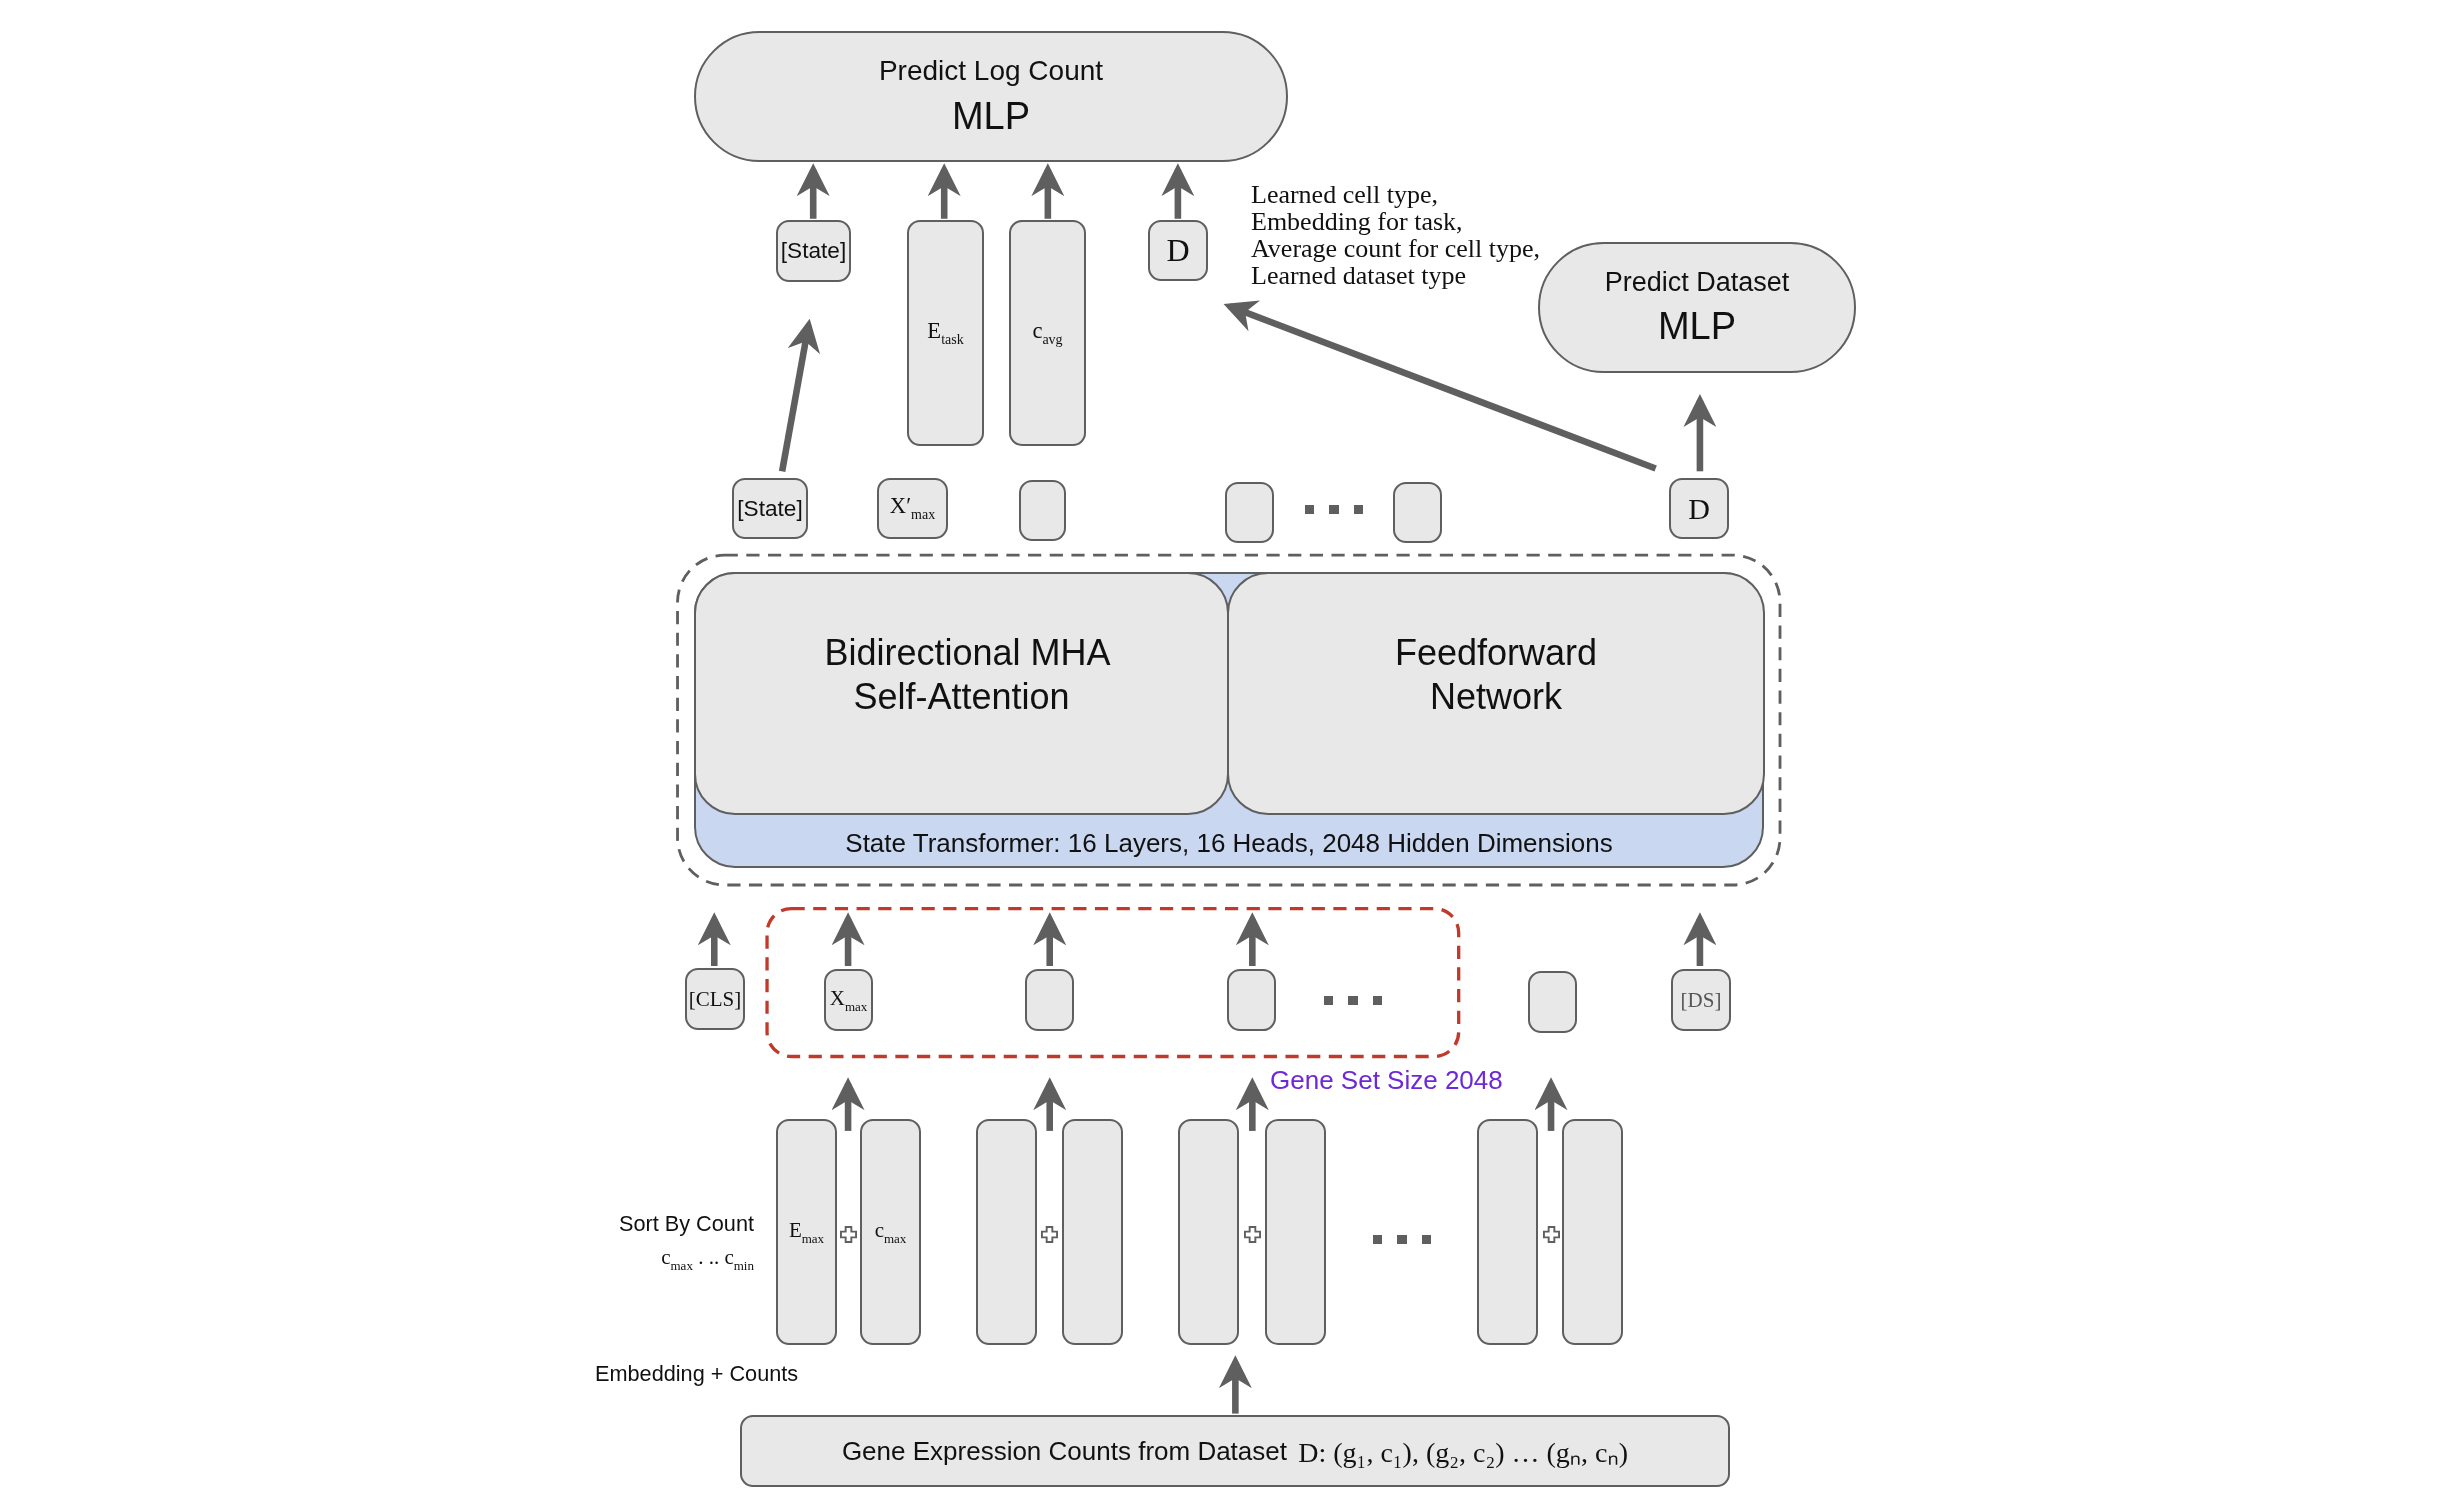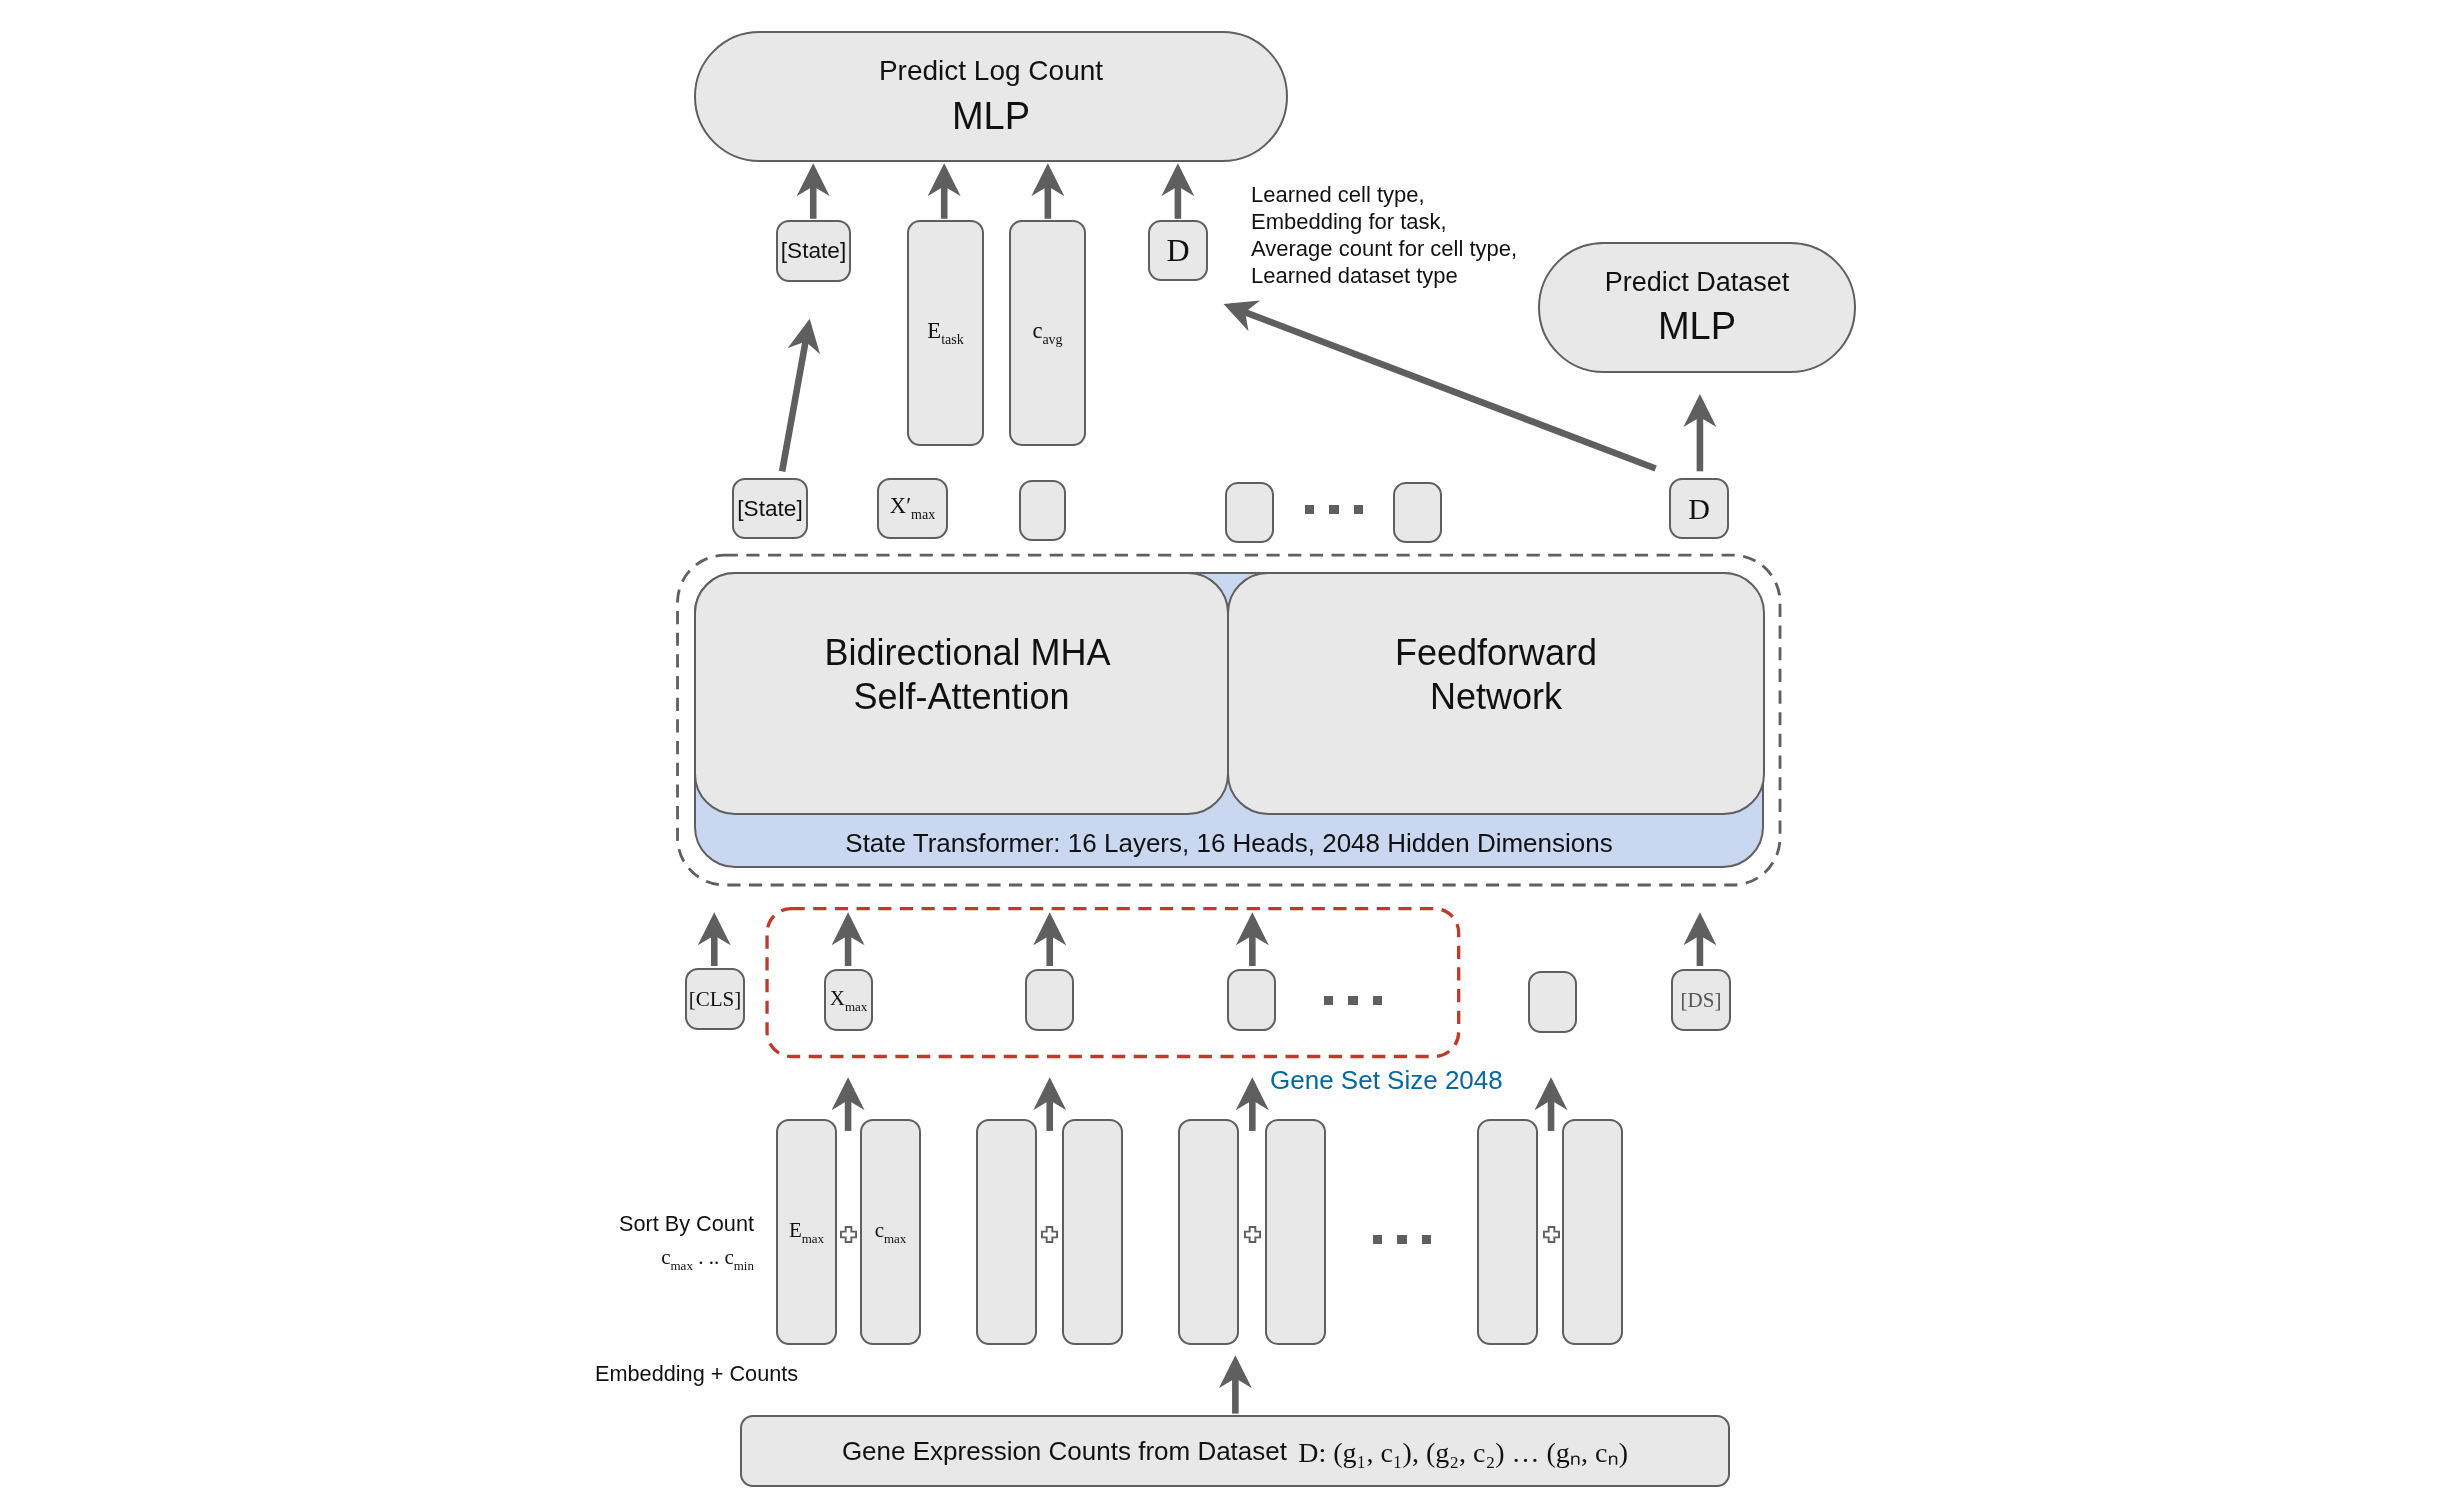--- a/index.html
+++ b/index.html
@@ -70,21 +70,21 @@
 <div class="box center serif" style="left:907px; top:220px; width:77px; height:226px; font-size:22.6px;">
   <span><span>E</span><span class="sub">task</span></span>
 </div>
 <div class="box center serif" style="left:1009px; top:220px; width:77px; height:226px; font-size:22.6px;">
   <span><span>c</span><span class="sub">avg</span></span>
 </div>
 <div class="box center serif" style="left:1148px; top:220px; width:60px; height:61px; font-size:32px;">
   <span>D</span>
 </div>
 
-<div class="abs" style="left:1251px; top:181px; font-size:22px; line-height:27px;">
+<div class="abs" style="left:1251px; top:181px; font-size:26px; line-height:27px;font-family:Liberation Serif, serif;">
   <div>Learned cell type,</div>
   <div>Embedding for task,</div>
   <div>Average count for cell type,</div>
   <div>Learned dataset type</div>
 </div>
 
 <div class="box big center" style="left:1538px; top:242px; width:318px; height:131px;">
   <div style="font-size:27px; margin-bottom:7.5px;">Predict Dataset</div>
   <div style="font-size:38px;">MLP</div>
 </div>
@@ -130,21 +130,21 @@
 <div class="dots" style="left:1324px; top:996px;">
     <span></span>
     <span></span>
     <span></span>
   </div>
 <div class="box" style="left:1528px; top:971px; width:49px; height:62px;"></div>
 <div class="box center serif" style="left:1671px; top:969px; width:60px; height:62px; font-size:21px; color:#555;">
   <span>[DS]</span>
 </div>
 
-<div class="abs" style="left:1270px; top:1065px; font-size:26px; color:#0369a1;">Gene Set Size 2048</div>
+<div class="abs" style="left:1270px; top:1065px; font-size:26px; color:#6d28d9;">Gene Set Size 2048</div>
 
 <div class="abs" style="left:603px; top:1211px; text-align:right; width:151px;">
   <div style="font-size:21.7px;">Sort By Count</div>
   <div class="serif" style="font-size:21px; margin-top:8px;">
     <span>c</span><span class="sub">max</span><span> . .. </span><span>c</span><span class="sub">min</span>
   </div>
 </div>
 
 <div class="box center serif" style="left:776px; top:1119px; width:61px; height:226px; font-size:21px;">
   <span><span>E</span><span class="sub">max</span></span>

